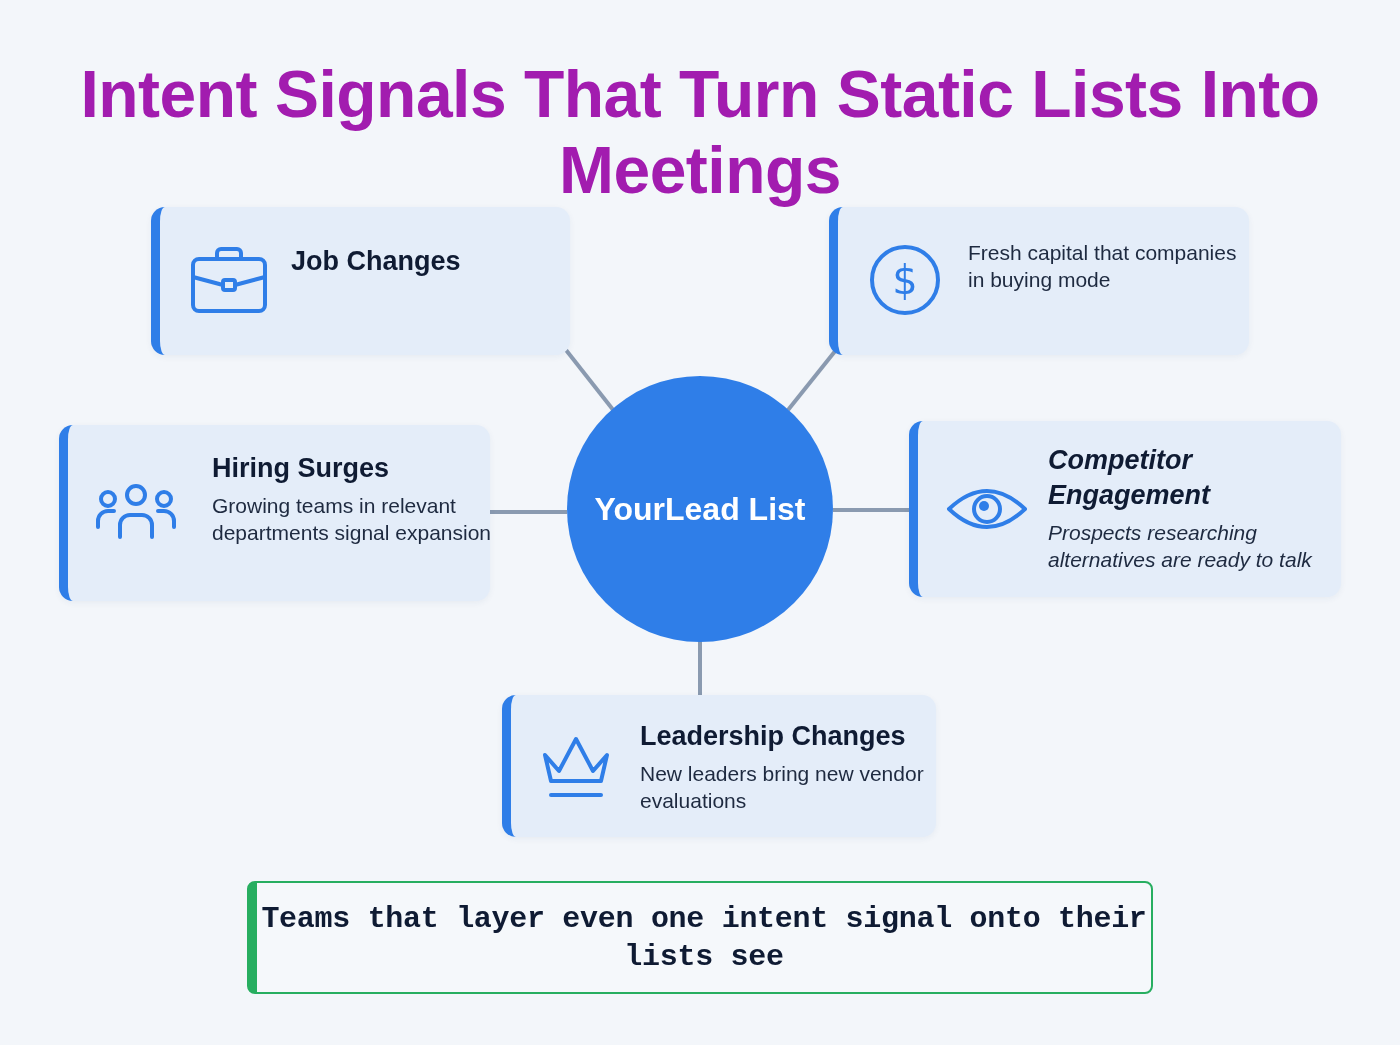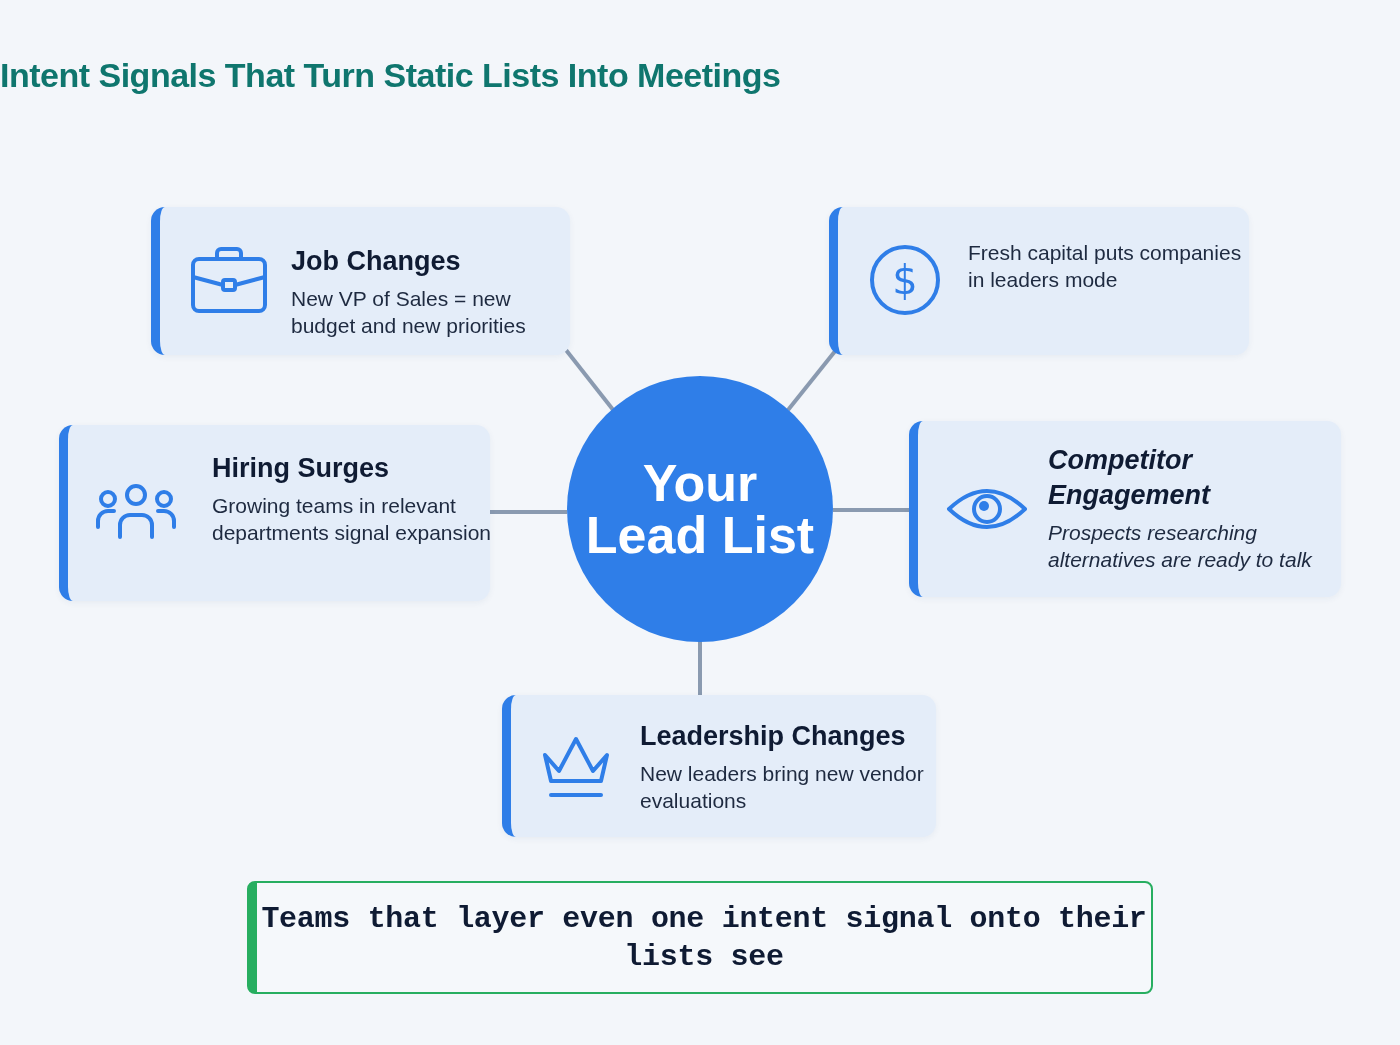--- a/index.html
+++ b/index.html
@@ -4,29 +4,29 @@
 <style>
   html, body { margin: 0; padding: 0; }
   body {
     width: 1400px; height: 1045px; position: relative; overflow: hidden;
     background: #f3f6fa;
     font-family: "Liberation Sans", "DejaVu Sans", sans-serif;
     color: #0f1b33;
   }
   .title {
     position: absolute; left: 0; top: 56px; width: 1400px;
-    text-align: left; font-size: 34px; font-weight: 700;
-    letter-spacing: -0.5px; color: #0f766e;
+    text-align: center; font-size: 66px; font-weight: 700;
+    letter-spacing: -0.5px; color: #a21caf;
   }
   svg.connectors { position: absolute; left: 0; top: 0; }
   .hub {
     position: absolute; left: 567px; top: 376px; width: 266px; height: 266px;
     border-radius: 50%; background: #2f7ee8;
-    display: flex; flex-direction: column; align-items: center; justify-content: center;
-    color: #ffffff; font-weight: 700; font-size: 52px; line-height: 52px; text-align: center;
+    display: flex; flex-direction: row; align-items: center; justify-content: center;
+    color: #ffffff; font-weight: 700; font-size: 32px; line-height: 52px; text-align: center;
   }
   .card {
     position: absolute; box-sizing: border-box;
     background: #e4edf9; border-radius: 14px;
     border-left: 9px solid #2f7ee8;
     box-shadow: 0 2px 6px rgba(40,70,120,0.06);
   }
   .card .icon {
     position: absolute; display: block;
   }
@@ -70,31 +70,30 @@
 
 <div class="card" style="left:151px; top:207px; width:419px; height:148px;">
   <svg class="icon" style="left:29px; top:38px;" width="80" height="72" viewBox="0 0 80 72">
     <rect x="4" y="14" width="72" height="52" rx="6" fill="none" stroke="#2f7ee8" stroke-width="4"></rect>
     <path d="M28 14 V8 a4 4 0 0 1 4 -4 h16 a4 4 0 0 1 4 4 V14" fill="none" stroke="#2f7ee8" stroke-width="4"></path>
     <path d="M4 32 L34 40 M46 40 L76 32" fill="none" stroke="#2f7ee8" stroke-width="4"></path>
     <rect x="34" y="35" width="12" height="10" rx="2" fill="none" stroke="#2f7ee8" stroke-width="4"></rect>
   </svg>
   <div class="text" style="left:131px; top:37px; width:280px;">
     <div class="heading">Job Changes</div>
-    <div class="desc">New VP of Sales = new budget and new priorities</div>
   </div>
 </div>
 
 <div class="card" style="left:829px; top:207px; width:420px; height:148px;">
   <svg class="icon" style="left:30px; top:36px;" width="74" height="74" viewBox="0 0 74 74">
     <circle cx="37" cy="37" r="33" fill="none" stroke="#2f7ee8" stroke-width="4"></circle>
     <text x="37" y="51" text-anchor="middle" font-size="40" fill="#2f7ee8" font-family="DejaVu Sans, sans-serif">$</text>
   </svg>
   <div class="text" style="left:130px; top:26px; width:285px;">
-    <div class="desc">Fresh capital puts companies in leaders mode</div>
+    <div class="desc">Fresh capital that companies in buying mode</div>
   </div>
 </div>
 
 <div class="card" style="left:59px; top:425px; width:431px; height:176px;">
   <svg class="icon" style="left:26px; top:58px;" width="84" height="60" viewBox="0 0 84 60">
     <circle cx="14" cy="16" r="7" fill="none" stroke="#2f7ee8" stroke-width="4"></circle>
     <circle cx="42" cy="12" r="9" fill="none" stroke="#2f7ee8" stroke-width="4"></circle>
     <circle cx="70" cy="16" r="7" fill="none" stroke="#2f7ee8" stroke-width="4"></circle>
     <path d="M4 44 V38 a10 10 0 0 1 10 -10 h6" fill="none" stroke="#2f7ee8" stroke-width="4" stroke-linecap="round"></path>
     <path d="M80 44 V38 a10 10 0 0 0 -10 -10 h-6" fill="none" stroke="#2f7ee8" stroke-width="4" stroke-linecap="round"></path>

